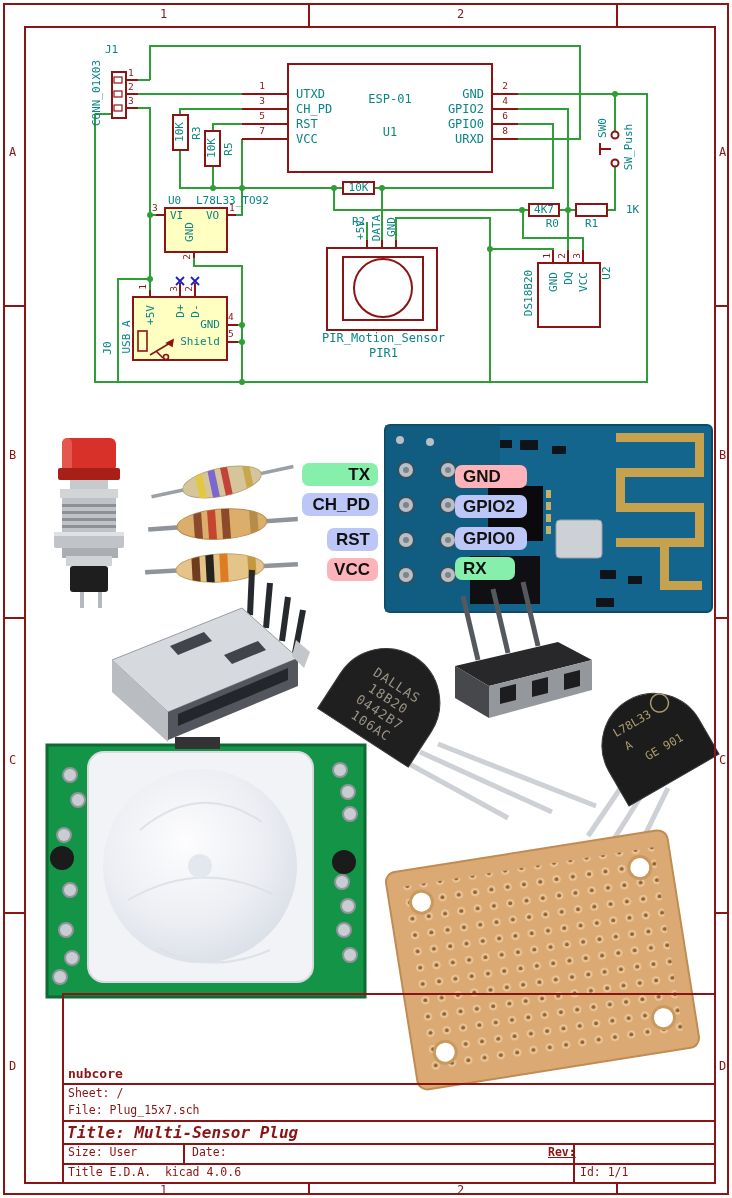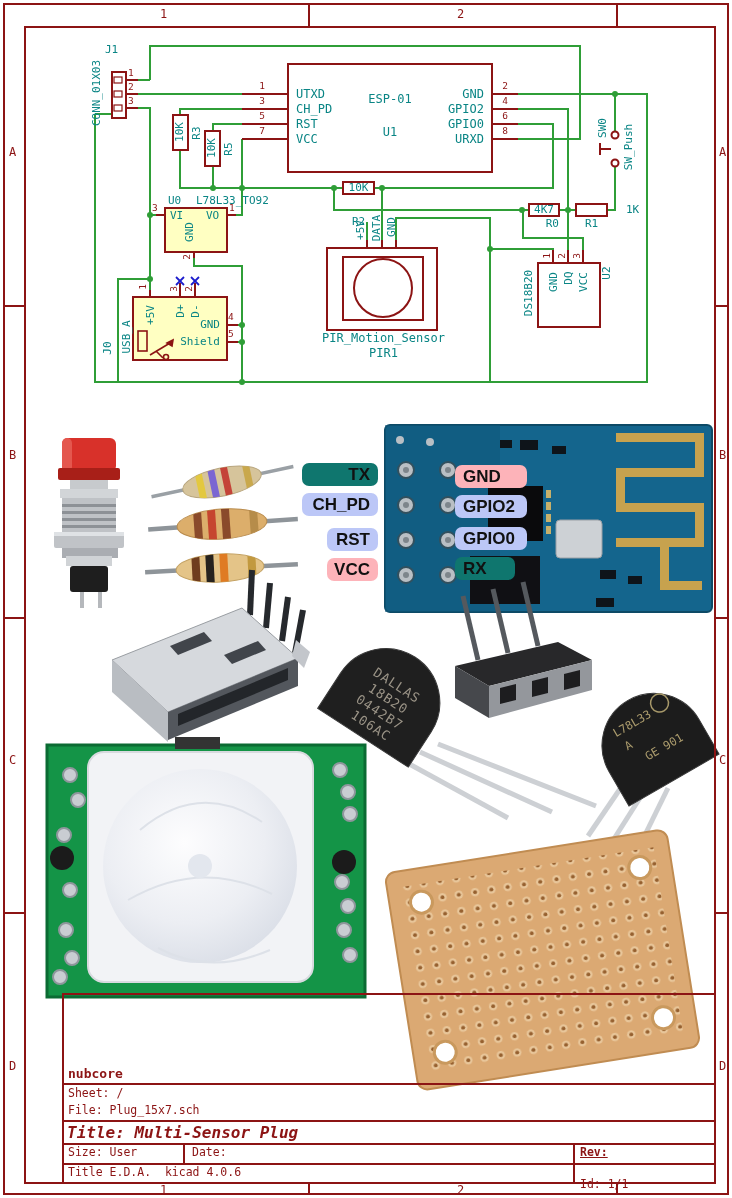--- a/index.html
+++ b/index.html
@@ -16,21 +16,21 @@
   .fr{position:absolute;background:#8c1414;}
   .zone{position:absolute;color:#8c1414;font:12px "DejaVu Sans Mono",monospace;line-height:12px;}
   .tb{position:absolute;color:#8c1414;font:11.5px "DejaVu Sans Mono",monospace;line-height:13px;white-space:pre;}
   .tb.bold{font-weight:bold;}
   .tb.big{font:bold italic 16px "DejaVu Sans Mono",monospace;}
   .tb.brand{font:bold 13px "DejaVu Sans Mono",monospace;}
   
   .pill{position:absolute;border-radius:7px;font:bold 17px "Liberation Sans",sans-serif;color:#111;
         display:flex;align-items:center;padding:0 8px;height:23px;box-sizing:border-box;}
   .pill.r{justify-content:flex-end;}
-  .pill.green{background:#0f766e;}
+  .pill.green{background:#86efac;}
   .pill.lav{background:#bcc7f7;}
   .pill.pink{background:#fdb3b9;}
   .layer{position:absolute;left:0;top:0;}
 </style>
 </head>
 <body>
 
 <div class="sheet">
 
   <svg class="layer" width="732" height="1198">
@@ -507,16 +507,16 @@
   <div class="fr" style="left:62px;top:993px;width:2px;height:191px;"></div>
   <div class="fr" style="left:183px;top:1143px;width:2px;height:20px;"></div>
   <div class="fr" style="left:573px;top:1143px;width:2px;height:41px;"></div>
 
   <span class="tb brand" style="left:68px;top:1066px;">nubcore</span>
   <span class="tb" style="left:68px;top:1087px;">Sheet: /</span>
   <span class="tb" style="left:68px;top:1104px;">File: Plug_15x7.sch</span>
   <span class="tb big" style="left:67px;top:1123px;">Title: Multi-Sensor Plug</span>
   <span class="tb" style="left:68px;top:1146px;">Size: User</span>
   <span class="tb" style="left:192px;top:1146px;">Date:</span>
-  <span class="tb bold" style="left:580px;top:1146px;text-decoration:underline;">Rev:</span>
+  <span class="tb bold" style="left:548px;top:1146px;text-decoration:underline;">Rev:</span>
   <span class="tb" style="left:68px;top:1166px;">Title E.D.A.  kicad 4.0.6</span>
-  <span class="tb" style="left:580px;top:1166px;margin-top:12px;">Id: 1/1</span>
+  <span class="tb" style="left:580px;top:1166px;">Id: 1/1</span>
 </div>
 
 </body></html>

